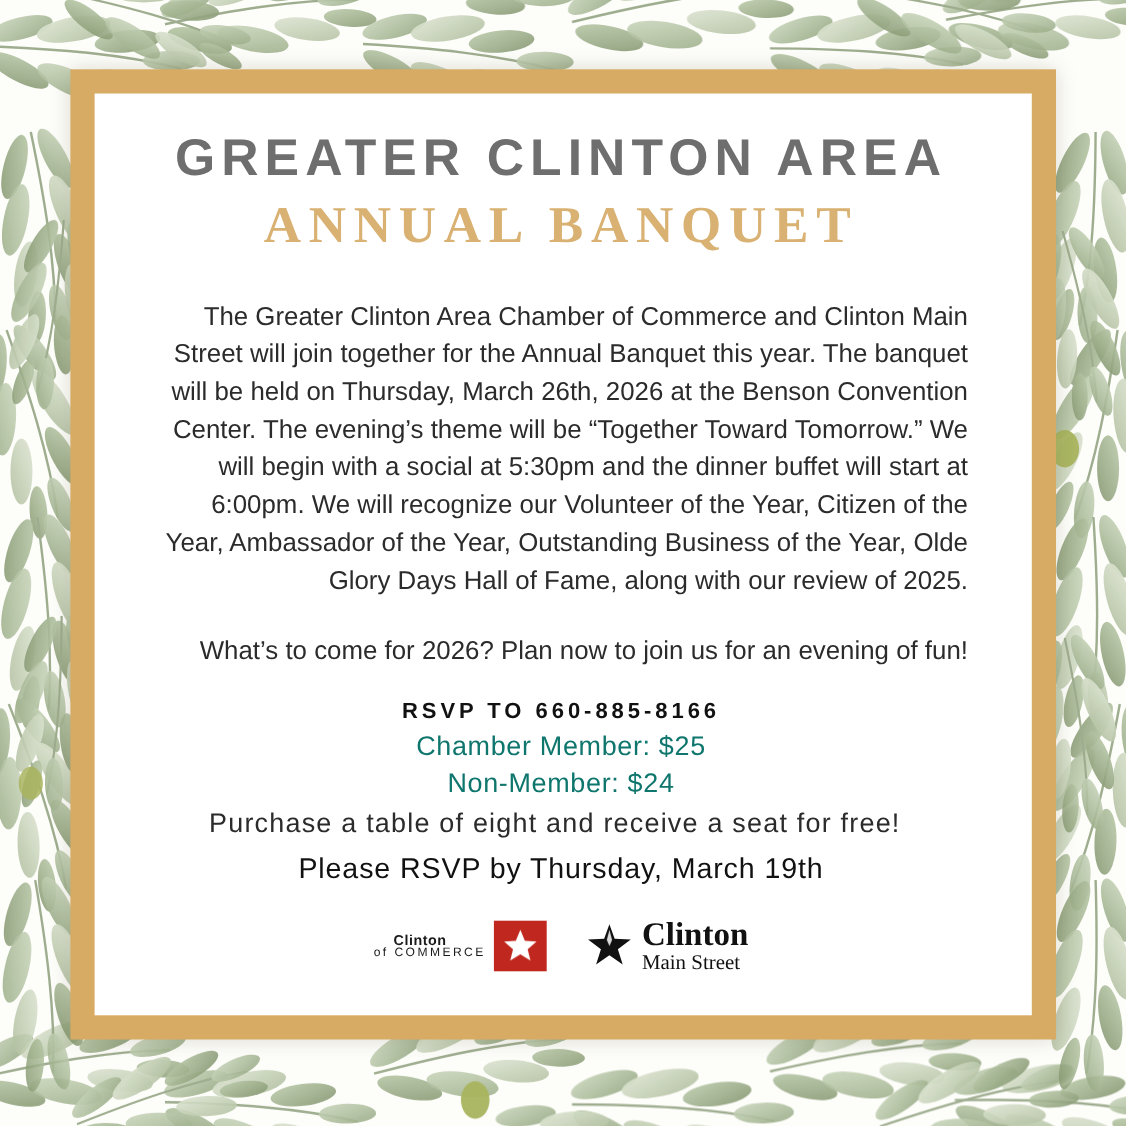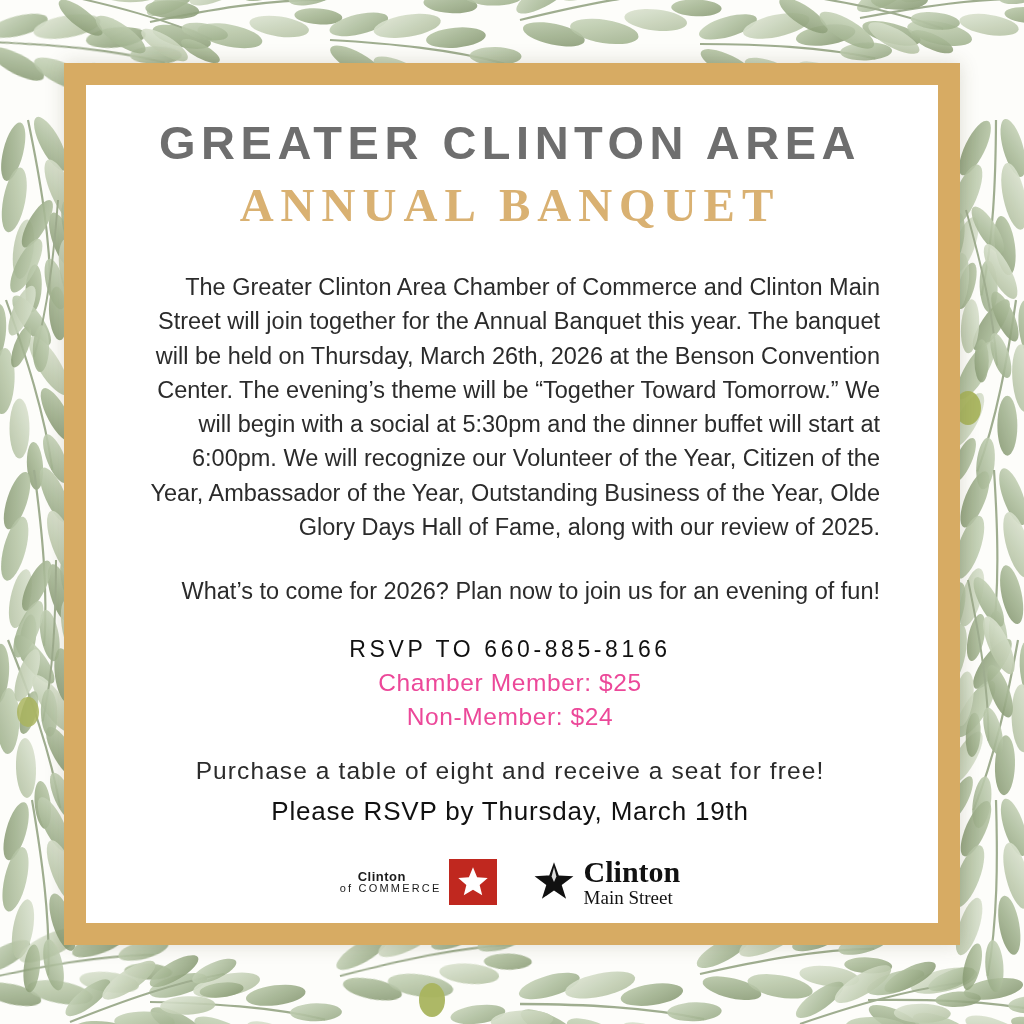--- a/index.html
+++ b/index.html
@@ -98,44 +98,43 @@
     font-family: "Liberation Sans", sans-serif;
     font-weight: bold;
     font-size: 26px;
     color: #111111;
     letter-spacing: 0.4px;
     text-align: center;
     margin-top: 26px;
   }
   #rsvp-phone {
     font-family: "Liberation Sans", sans-serif;
-    font-weight: normal;
-    font-size: 23px;
+    font-weight: bold;
+    font-size: 20px;
     color: #111111;
     letter-spacing: 3.6px;
     margin-top: 4px;
   }
 
   
   .price-line {
     font-family: "Liberation Sans", sans-serif;
     font-size: 24.5px;
-    color: #ec4899;
+    color: #0f766e;
     letter-spacing: 0.6px;
     text-align: center;
     margin-top: 6px;
   }
   #table-offer {
     font-family: "Liberation Sans", sans-serif;
     font-size: 24.5px;
     color: #2b2b2b;
     letter-spacing: 1.1px;
-    text-align: center;
     line-height: 1.28;
-    margin-top: 24px;
+    margin-top: 6px;
     width: 640px;
   }
   #rsvp-deadline {
     font-family: "Liberation Sans", sans-serif;
     font-weight: normal;
     font-size: 26px;
     color: #111111;
     letter-spacing: 0.8px;
     text-align: center;
     margin-top: 10px;

